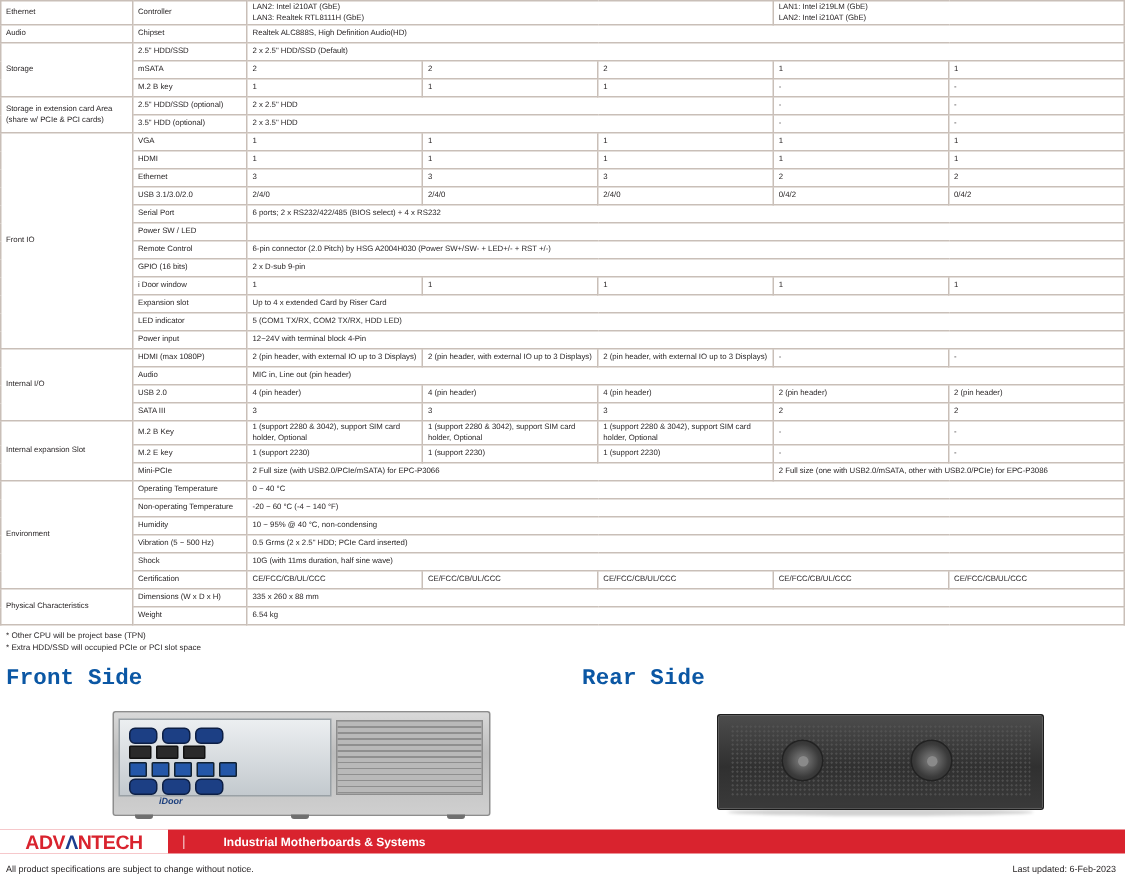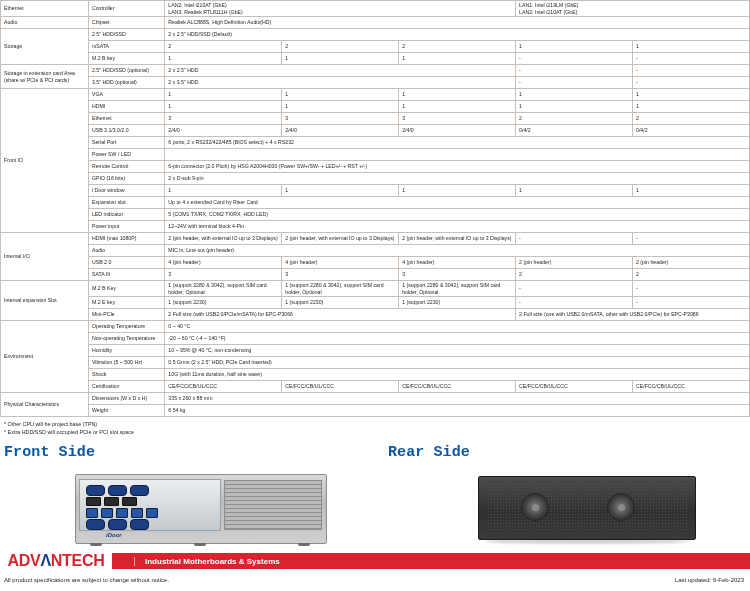--- a/index.html
+++ b/index.html
@@ -190,33 +190,33 @@
   }
   .logo-box {
     width: 112px;
     height: 16px;
     background: #ffffff;
     display: flex;
     align-items: center;
     justify-content: center;
   }
   .logo-text {
-    font-size: 16px;
+    font-size: 13px;
     font-weight: bold;
     color: #d9232e;
     letter-spacing: -0.3px;
   }
   .logo-text .blue { color: #1b3e8f; }
   .footer-tagline {
     color: #ffffff;
     font-size: 8px;
     font-weight: bold;
-    margin-left: 22px;
+    margin-left: 10px;
     border-left: 1px solid rgba(255,255,255,.6);
-    padding-left: 10px;
+    padding-left: 26px;
   }
   .footer-note {
     position: absolute;
     left: 4px;
     bottom: 8px;
     font-size: 6px;
     color: #231f20;
   }
   .footer-date {
     position: absolute;

